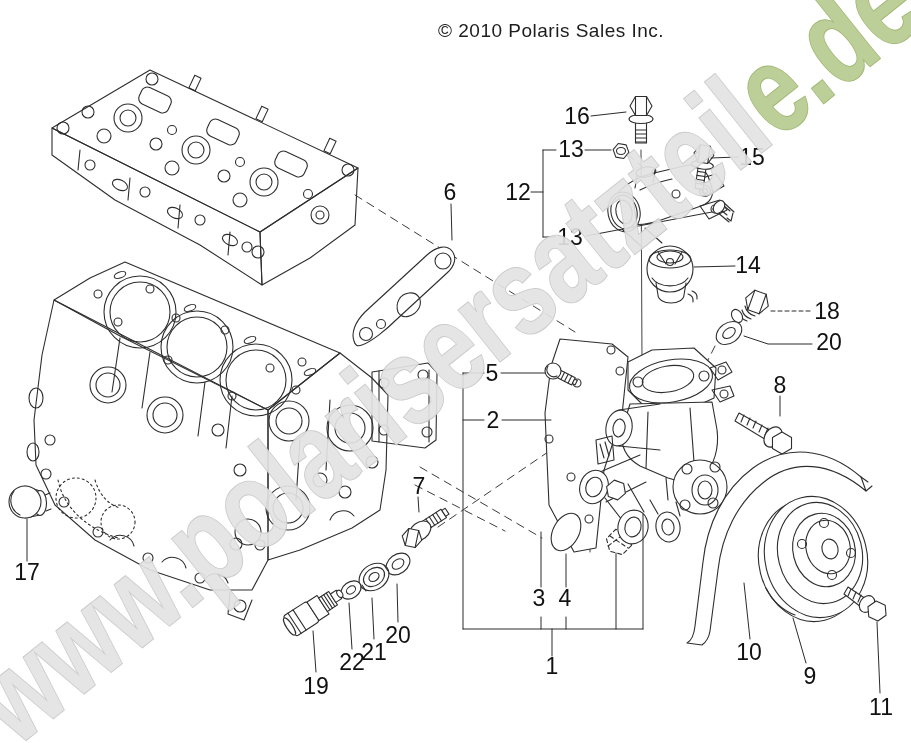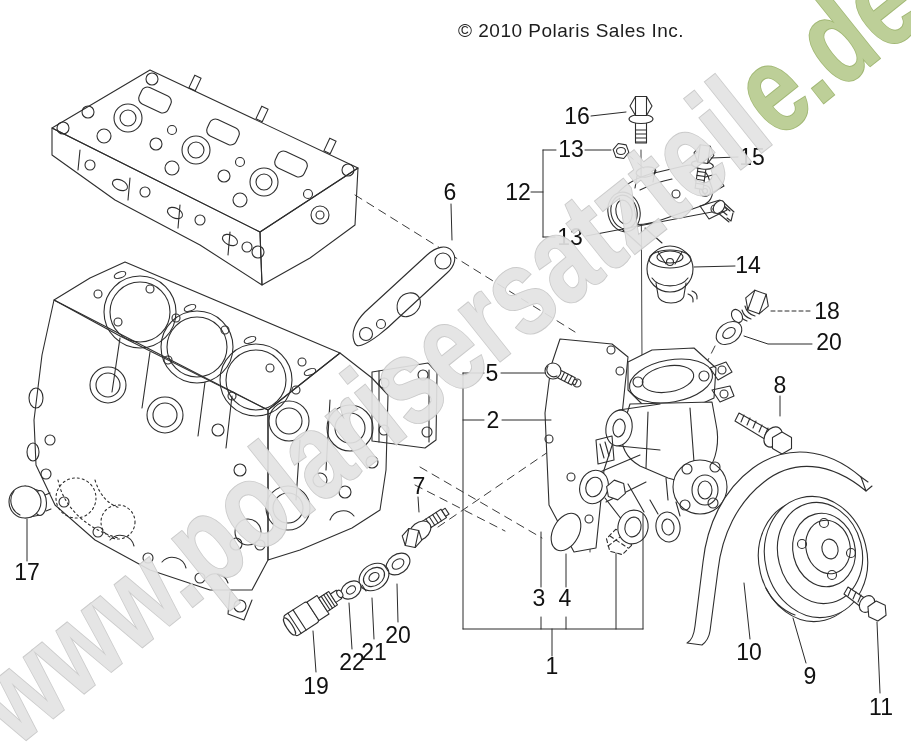--- a/index.html
+++ b/index.html
@@ -1,19 +1,19 @@
 <!DOCTYPE html>
 <html><head>
 <meta charset="utf-8">
 <style>
   html,body{margin:0;padding:0;background:#fff;}
   #stage{position:relative;width:911px;height:743px;background:#ffffff;overflow:hidden;
          font-family:"Liberation Sans",sans-serif;}
   #copyright{position:absolute;left:438px;top:20px;font-size:19px;color:#1d1d1d;
-             letter-spacing:.5px;white-space:nowrap;margin-left:20px;}
+             letter-spacing:.5px;white-space:nowrap;}
   svg{position:absolute;left:0;top:0;}
   text.callout{font-family:"Liberation Sans",sans-serif;font-size:23px;fill:#111;}
   .wm{font-family:"Liberation Sans",sans-serif;font-weight:bold;}
 </style>
 </head>
 <body>
 
 <div id="stage">
   <div id="copyright">© 2010 Polaris Sales Inc.</div>
 

